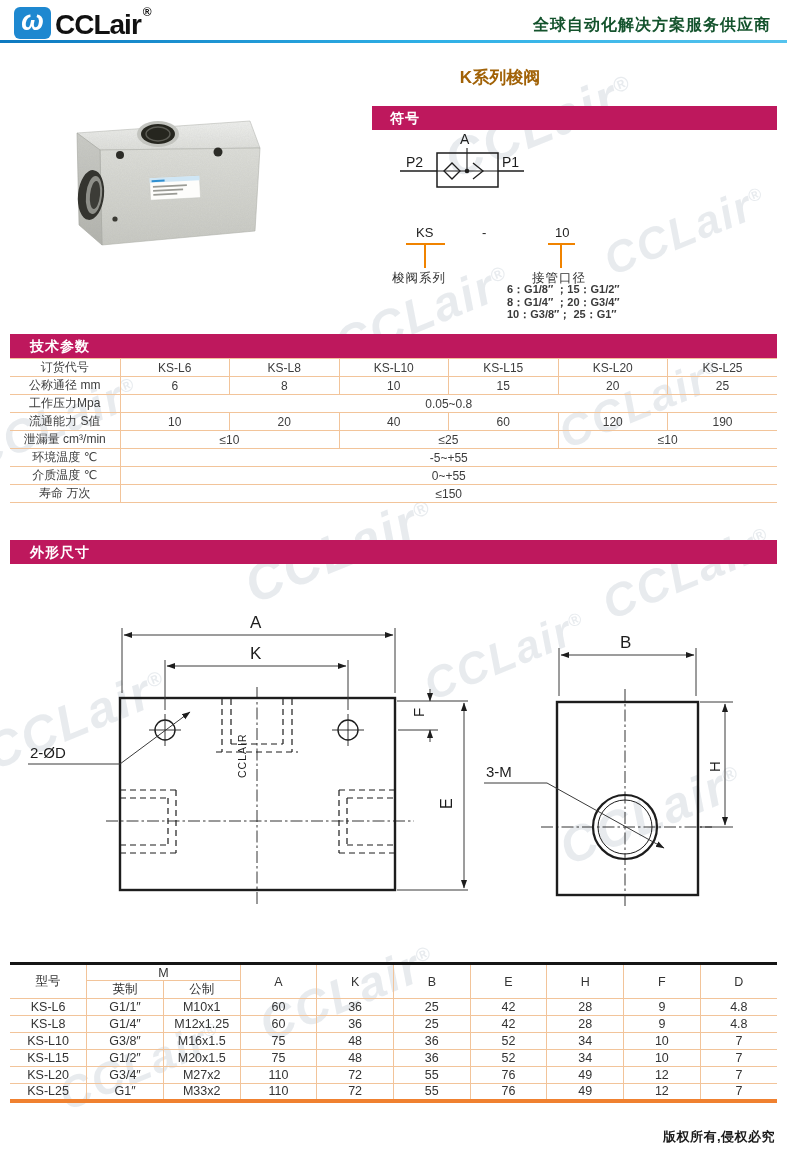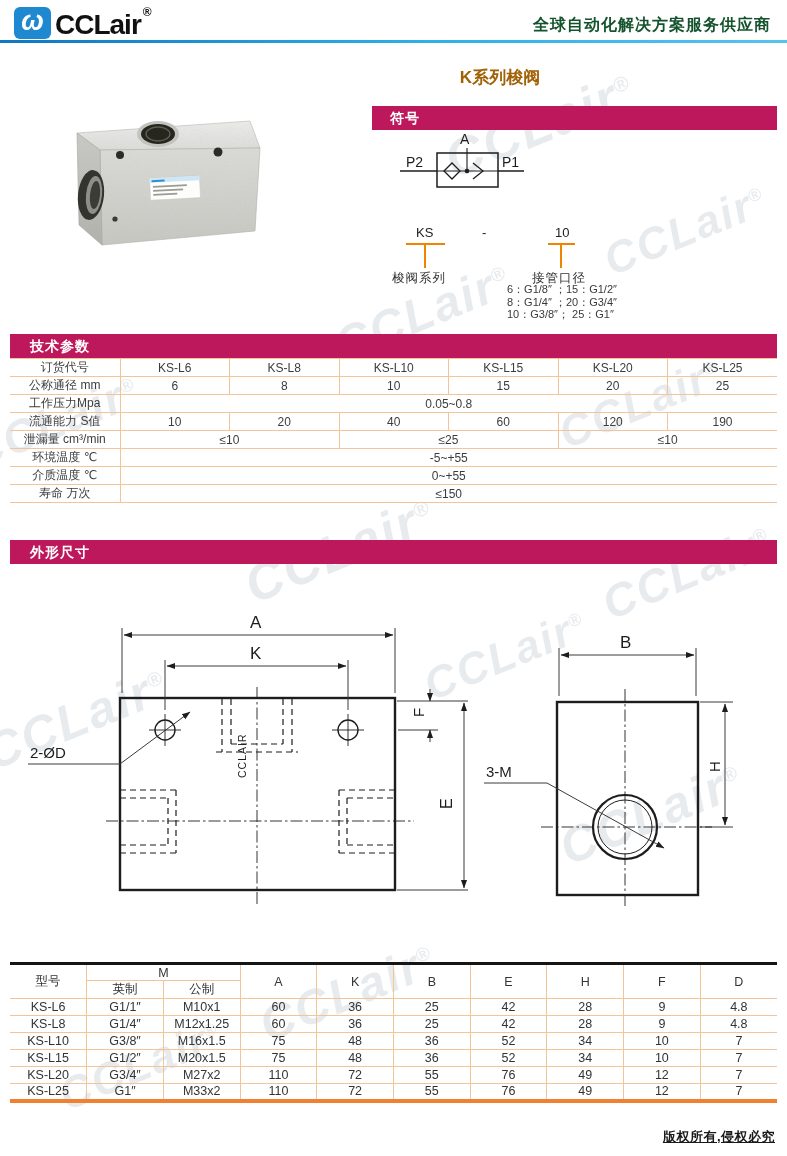--- a/index.html
+++ b/index.html
@@ -45,21 +45,21 @@
     letter-spacing:1px; z-index:2;
   }
   .bar-narrow { left:372px; width:405px; padding-left:18px; }
   .bar-wide { left:10px; width:767px; }
   
   .ord { position:absolute; left:372px; top:221px; width:405px; height:115px; z-index:2; }
   .ord .code { position:absolute; font-size:13px; color:#222; }
   .ord .oline { position:absolute; height:2px; background:#f08300; }
   .ord .otick { position:absolute; width:2px; background:#f08300; }
   .ord .olabel { position:absolute; font-size:12.5px; color:#333; letter-spacing:1px; }
-  .ord .opts { position:absolute; left:135px; top:62px; font-size:11px; font-weight:normal; color:#3a3a3a; line-height:12.5px; white-space:pre; }
+  .ord .opts { position:absolute; left:135px; top:62px; font-size:11px; font-weight:bold; color:#3a3a3a; line-height:12.5px; white-space:pre; }
   
   table { border-collapse:collapse; table-layout:fixed; }
   .tech-table { position:absolute; left:10px; top:358px; width:767px; z-index:2; }
   .tech-table td {
     border:1px solid #f2c49a; height:18px; text-align:center;
     font-size:12px; color:#3c3c3c; padding:0 2px; white-space:nowrap; overflow:hidden;
   }
   .tech-table tr td:first-child { border-left:0; }
   .tech-table tr td:last-child { border-right:0; }
   .dim-table { position:absolute; left:10px; top:962px; width:767px; z-index:2;
@@ -69,21 +69,21 @@
     font-size:12.5px; color:#333; padding:0 2px; white-space:nowrap; overflow:hidden;
   }
   .dim-table tr th:first-child, .dim-table tr td:first-child { border-left:0; }
   .dim-table tr th:last-child, .dim-table tr td:last-child { border-right:0; }
   
   .svg-abs { position:absolute; z-index:2; }
   .dwg-text { fill:#1d1d1d; font-family:"Liberation Sans","DejaVu Sans",sans-serif; }
   
   .footer {
     position:absolute; right:12px; top:1128px; font-size:13px; font-weight:bold;
-    color:#1a1a1a; z-index:2; letter-spacing:.5px;text-decoration:underline;
+    color:#1a1a1a; z-index:2; letter-spacing:.5px;
   }
 </style>
 </head>
 <body>
 
 <div id="page">
 
   <div class="logo">
     <div class="logo-icon">
         <span>ω</span>

